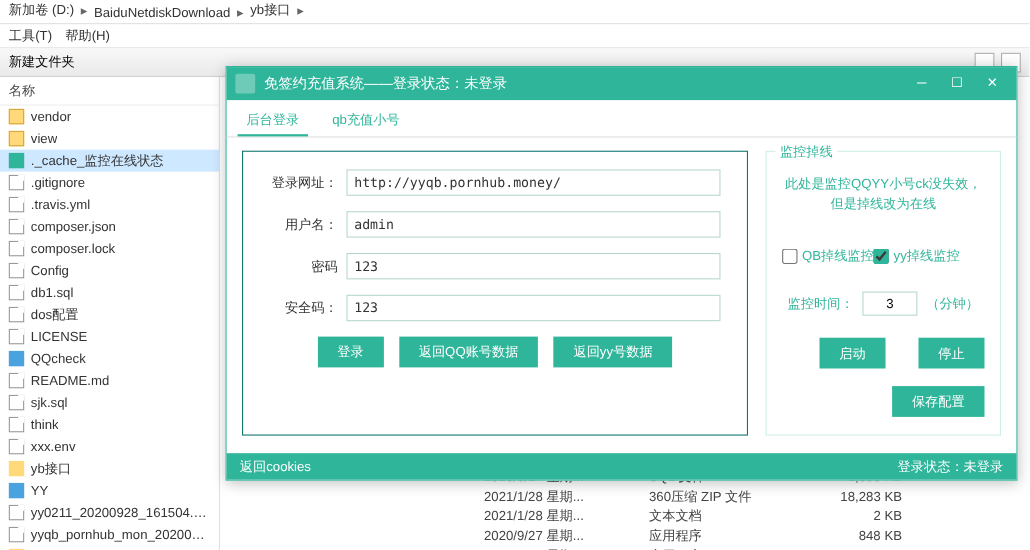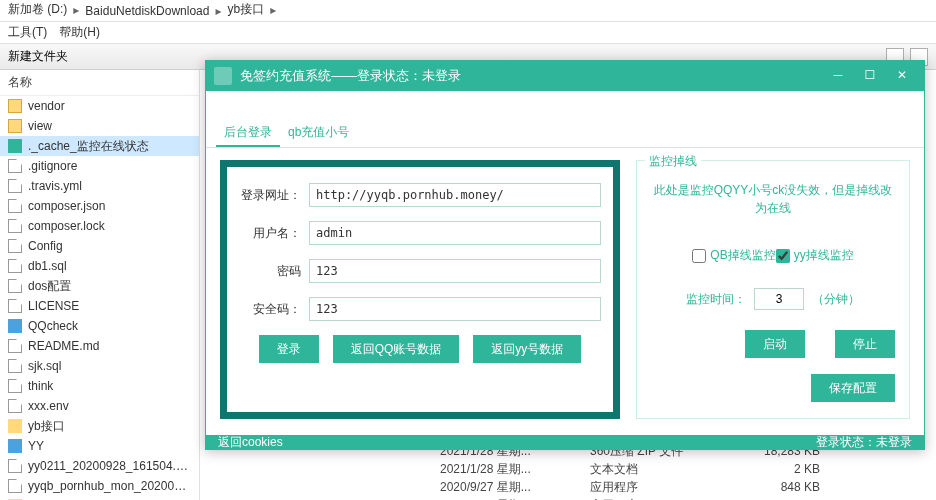--- a/index.html
+++ b/index.html
@@ -48,46 +48,46 @@
 .dialog { position: absolute; left: 205px; top: 60px; width: 720px; background: #fff; border: 1px solid #2fb59a; box-shadow: 0 2px 12px rgba(0,0,0,.25); }
 .dialog-title { background: #2fb59a; color: #fff; height: 30px; display: flex; align-items: center; padding: 0 8px; }
 .dialog-title .t-icon { width: 18px; height: 18px; background: rgba(255,255,255,.3); margin-right: 8px; border-radius: 2px; }
 .dialog-title .t-label { flex: 1; font-size: 13px; }
 .win-btns { display: flex; gap: 4px; }
 .win-btn { width: 28px; height: 18px; color: #fff; text-align: center; line-height: 16px; cursor: default; }
 .win-btn.min::before { content: "─"; }
 .win-btn.max::before { content: "☐"; }
 .win-btn.close::before { content: "✕"; }
 
-.tab-bar { display: flex; padding: 6px 10px 0; border-bottom: 1px solid #e0e0e0; margin-top: 23px; }
+.tab-bar { display: flex; gap: 14px; padding: 6px 10px 0; border-bottom: 1px solid #e0e0e0; }
 .tab { padding: 4px 8px; color: #2fb59a; cursor: default; }
 .tab.active { color: #2fb59a; border-bottom: 2px solid #2fb59a; }
 
 .dialog-body { display: flex; padding: 12px 14px 16px; gap: 16px; }
 
-.login-panel { width: 400px; border: 7px solid #0f766e; padding: 16px 12px 18px; }
+.login-panel { width: 460px; border: 1px solid #0f766e; padding: 16px 24px 18px; }
 .form-row { display: flex; align-items: center; margin-bottom: 14px; }
 .form-row label { width: 70px; text-align: right; padding-right: 8px; color: #333; }
 .form-row input { flex: 1; height: 24px; border: 1px solid #b8d8d0; padding: 2px 6px; font-family: monospace; font-size: 12px; color: #333; }
 .btn-row { display: flex; gap: 14px; justify-content: center; margin-top: 4px; }
 .btn { background: #2fb59a; color: #fff; border: none; height: 28px; padding: 0 18px; cursor: default; font-size: 12px; }
 
 .monitor-panel { flex: 1; }
 .fieldset { border: 1px solid #cfeee7; padding: 20px 14px 16px; position: relative; }
 .fieldset .legend { position: absolute; top: -8px; left: 8px; background: #fff; padding: 0 4px; color: #2fb59a; }
 .note { color: #2fb59a; text-align: center; margin-bottom: 30px; line-height: 1.5; }
-.check-row { display: flex; justify-content: center; margin-bottom: 24px; }
+.check-row { display: flex; justify-content: flex-start; margin-bottom: 24px; }
 .check { display: flex; align-items: center; gap: 4px; color: #2fb59a; }
 .check input { width: 14px; height: 14px; accent-color: #2fb59a; }
 .time-row { display: flex; align-items: center; justify-content: center; gap: 8px; margin-bottom: 20px; color: #2fb59a; }
 .time-row input { width: 50px; height: 22px; text-align: center; border: 1px solid #b8d8d0; }
 .action-row { display: flex; gap: 30px; justify-content: flex-end; margin-bottom: 16px; }
 .save-row { display: flex; justify-content: flex-end; }
 
-.status-bar { background: #2fb59a; color: #fff; height: 14px; display: flex; align-items: center; padding: 0 12px; }
+.status-bar { background: #2fb59a; color: #fff; height: 24px; display: flex; align-items: center; padding: 0 12px; }
 .status-bar .sl { flex: 1; }
 .status-bar .sr { display: flex; gap: 0; }
 </style>
 </head>
 <body>
 
 <div class="path-bar">
   <span class="path-seg">
       <span>新加卷 (D:)</span>
       <span class="path-arrow">▸</span>

